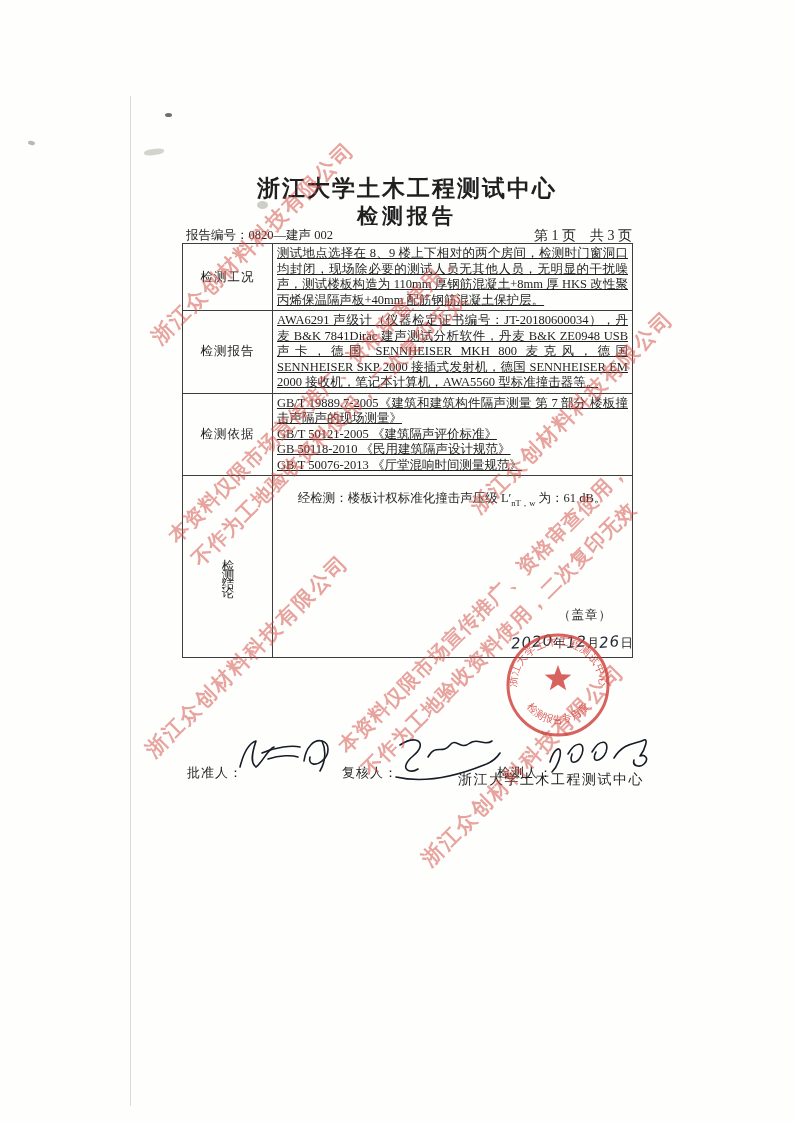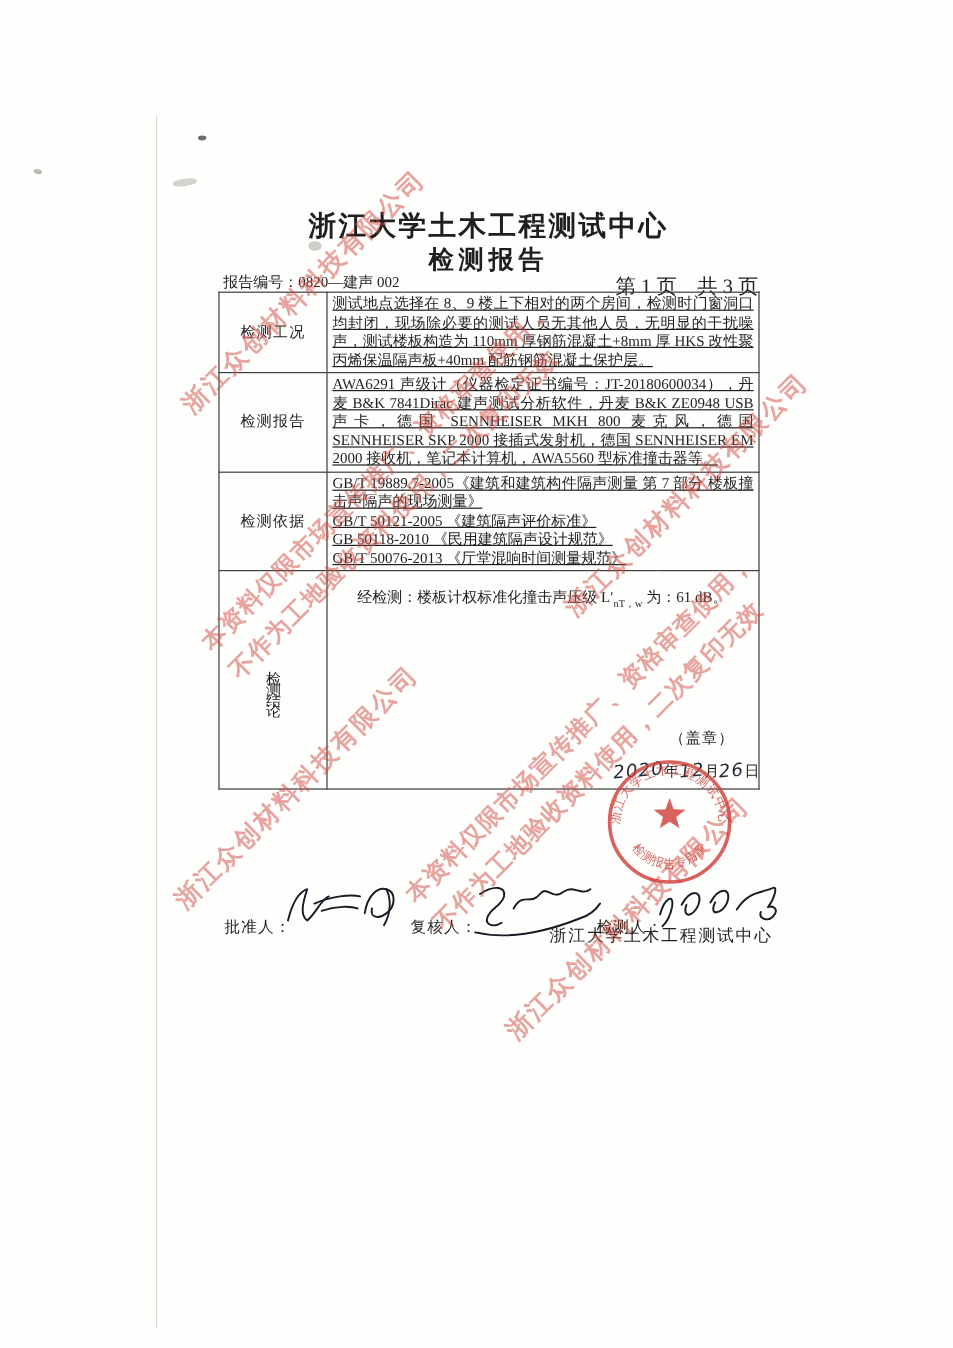--- a/index.html
+++ b/index.html
@@ -15,21 +15,21 @@
   .speck.s3{left:257px;top:201px;width:11px;height:8px;background:#bdbdb4;opacity:.75;}
   .speck.s4{left:28px;top:141px;width:7px;height:4px;background:#9a9a94;opacity:.7;transform:rotate(12deg);}
 
   
   .doc{position:absolute;left:182px;top:0;width:450px;}
   .title1{position:absolute;left:0;top:173px;width:450px;text-align:center;
           font-size:23px;font-weight:bold;letter-spacing:2px;white-space:nowrap;}
   .title2{position:absolute;left:0;top:202px;width:450px;text-align:center;
           font-size:21px;font-weight:bold;letter-spacing:4px;}
   .meta-left{position:absolute;left:4px;top:227px;font-size:12.5px;white-space:nowrap;}
-  .meta-right{position:absolute;right:0;top:227px;font-size:17px;white-space:nowrap;font-family:Liberation Serif, serif;}
+  .meta-right{position:absolute;right:0;top:227px;font-size:14px;white-space:nowrap;font-family:Liberation Serif, serif;}
 
   table.rpt{position:absolute;left:0;top:243px;width:450px;border-collapse:collapse;table-layout:fixed;}
   table.rpt td{border:1px solid #3d3d3d;font-size:12.5px;vertical-align:middle;padding:2px 4px;
                overflow:hidden;}
   td.lab{text-align:center;letter-spacing:1px;}
   td.val{text-align:center;}
   td.para{text-align:left;padding:4px 7px;font-size:12px;line-height:15.5px;text-align:justify;text-decoration:underline;}
   td.para .pline{white-space:normal;}
   .vlabel{writing-mode:vertical-lr;text-orientation:upright;letter-spacing:9px;
           margin:0 auto;font-size:12.5px;}

